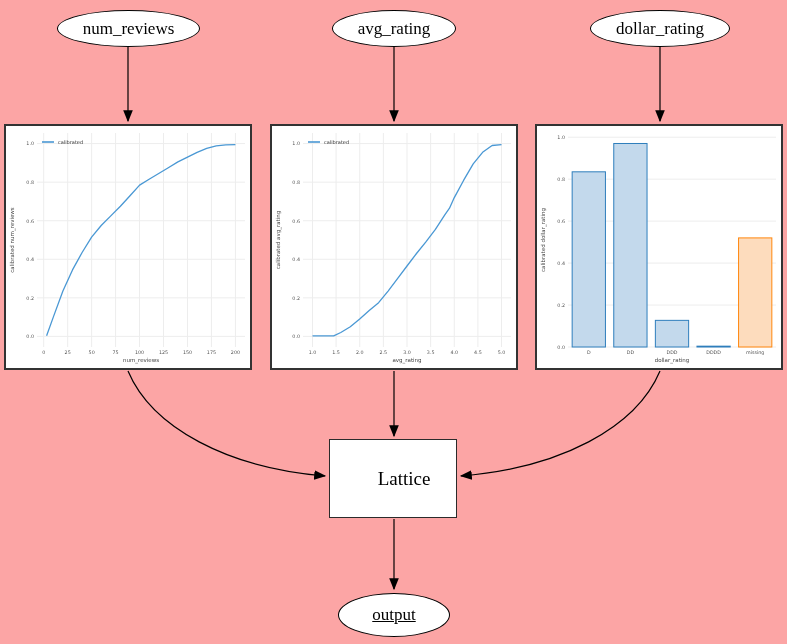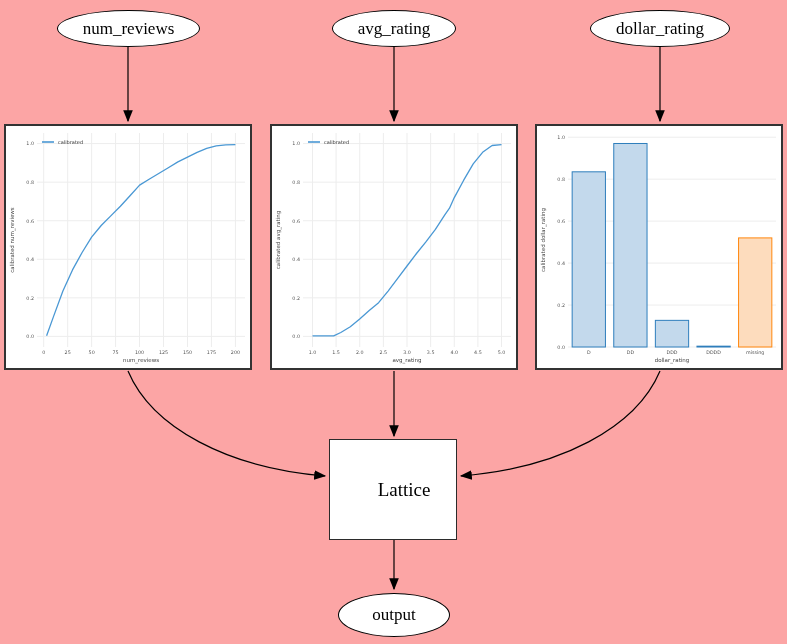--- a/index.html
+++ b/index.html
@@ -151,21 +151,21 @@
         <text x="135" y="228" text-anchor="middle" font-size="4.8px" fill="#555555">DDD</text>
         <rect x="159.95999999999998" y="220.1607843137255" width="33.28" height="0.8392156862745139" fill="#c3d9ec" stroke="#2e7ebc" stroke-width="1"></rect>
         <text x="176.6" y="228" text-anchor="middle" font-size="4.8px" fill="#555555">DDDD</text>
         <rect x="201.56" y="111.90196078431373" width="33.28" height="109.09803921568627" fill="#fddcbd" stroke="#ff860d" stroke-width="1"></rect>
         <text x="218.20000000000002" y="228" text-anchor="middle" font-size="4.8px" fill="#555555">missing</text>
         <text x="135" y="236" text-anchor="middle" font-size="5.5px" fill="#444444">dollar_rating</text>
         <text x="8" y="114" text-anchor="middle" font-size="5.5px" fill="#444444" transform="rotate(-90 8 114)">calibrated dollar_rating</text>
       </svg>
     </div>
 
-  <div class="node rect" style="left:329px;top:439px;width:128px;height:101px;padding-left:22px;">
+  <div class="node rect" style="left:329px;top:439px;width:128px;height:79px;padding-left:22px;">
     <span class="lattice-label">Lattice</span>
   </div>
 
-  <div class="node ellipse" style="left:338px;top:593px;width:112px;height:44px;">
+  <div class="node ellipse" style="left:338px;top:593px;width:112px;height:44px;text-decoration:underline;">
     <span class="output-label">output</span>
   </div>
 
 </div>
 
 </body></html>

